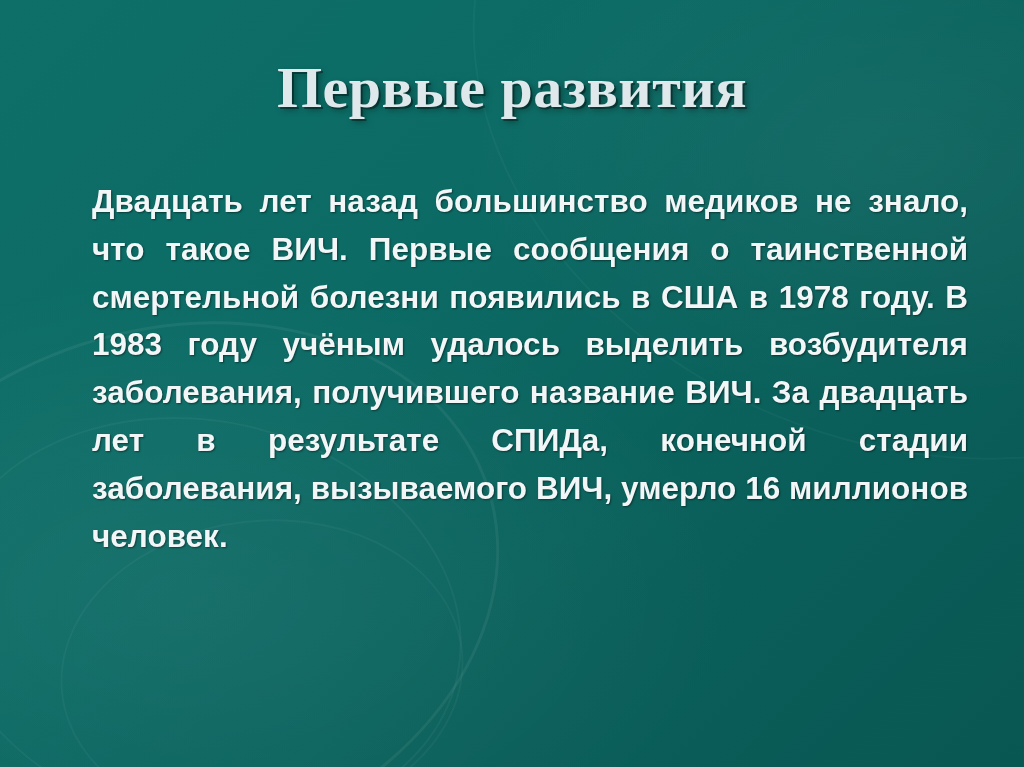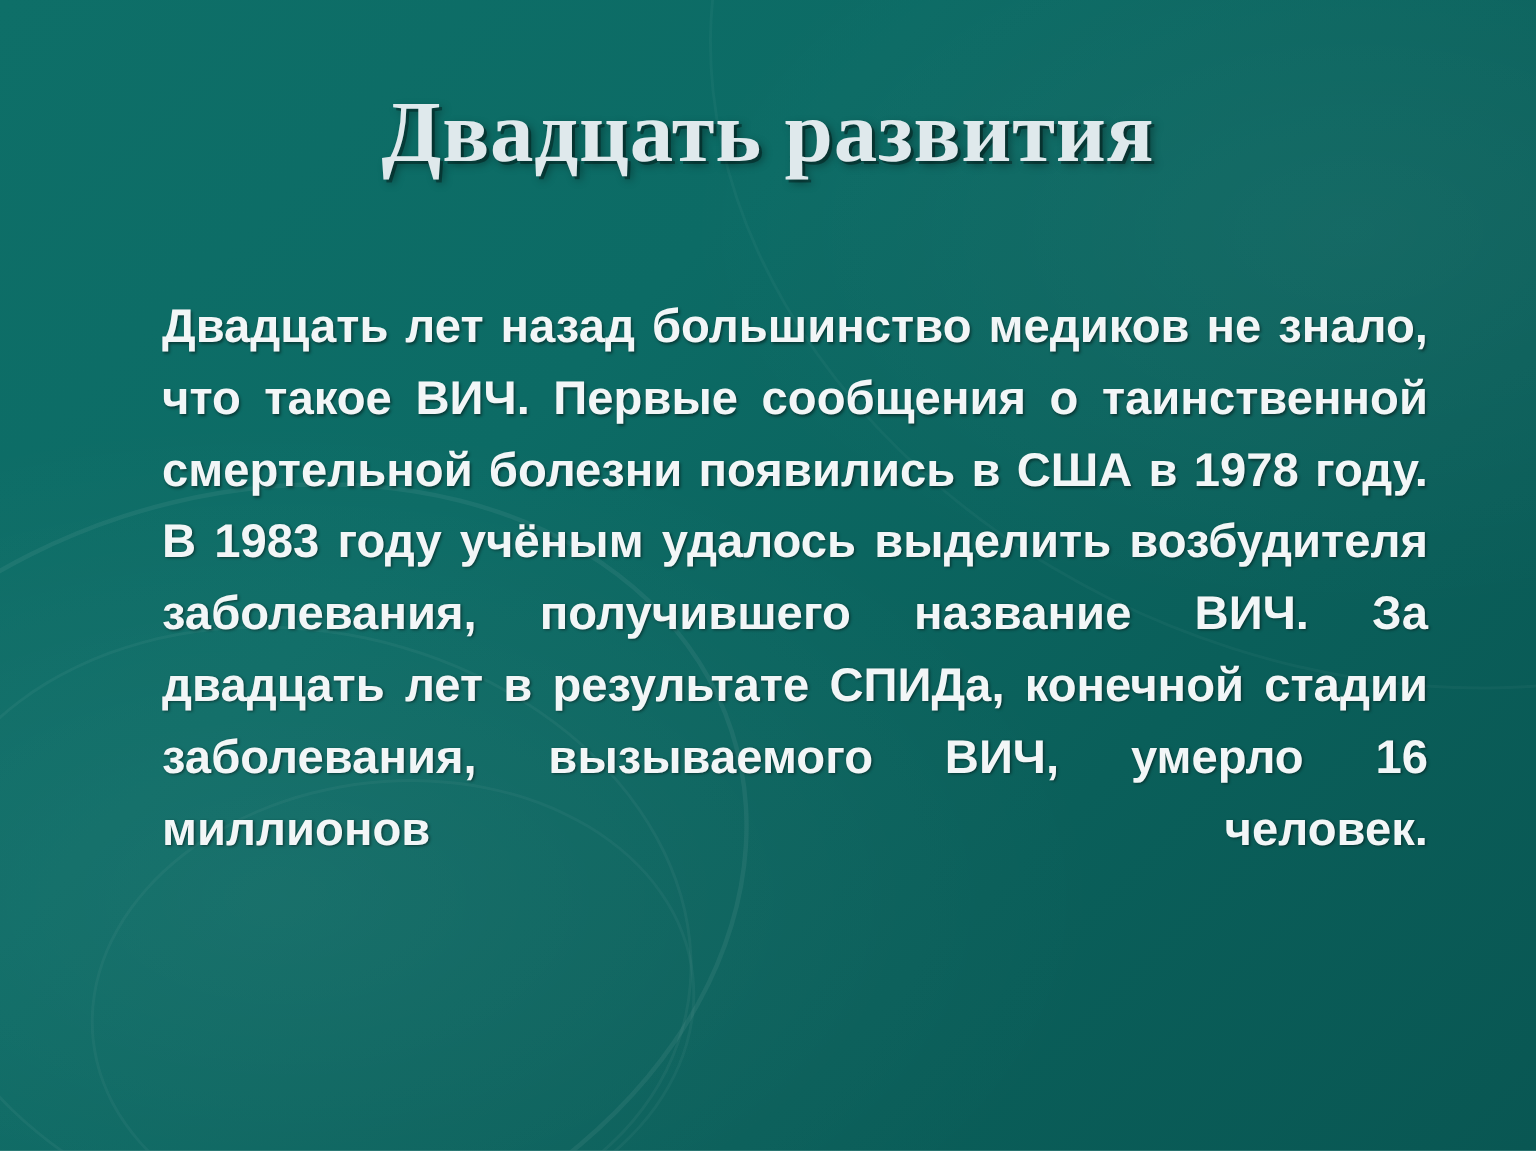--- a/index.html
+++ b/index.html
@@ -53,21 +53,21 @@
     letter-spacing: 0.5px;
   }
 
   .body-wrap {
     position: relative;
     z-index: 2;
     margin: 0;
     padding: 58px 56px 0 92px;
   }
   .body-text {
-    margin: 16px;
+    margin: 0;
     text-align: justify;
     text-justify: inter-word;
     font-family: "Liberation Sans", sans-serif;
     font-weight: bold;
     font-size: 31.5px;
     line-height: 1.52;
     color: #f2f6f7;
     text-shadow: 1px 1px 2px rgba(0,0,0,0.45);
   }
   .body-text::after {
@@ -79,19 +79,19 @@
 </head>
 <body>
 
 <div class="slide">
 
   <div class="swirl a"></div>
   <div class="swirl b"></div>
   <div class="swirl c"></div>
   <div class="swirl d"></div>
 
-  <h1 class="slide-title">Двадцать развития</h1>
+  <h1 class="slide-title">Первые развития</h1>
 
   <div class="body-wrap">
     <p class="body-text">Двадцать лет назад большинство медиков не знало, что такое ВИЧ. Первые сообщения о таинственной  смертельной болезни появились в США в 1978 году. В 1983  году учёным удалось выделить возбудителя заболевания, получившего название ВИЧ. За двадцать лет в результате СПИДа, конечной стадии заболевания, вызываемого ВИЧ, умерло 16 миллионов человек.</p>
   </div>
 
 </div>
 
 </body></html>

